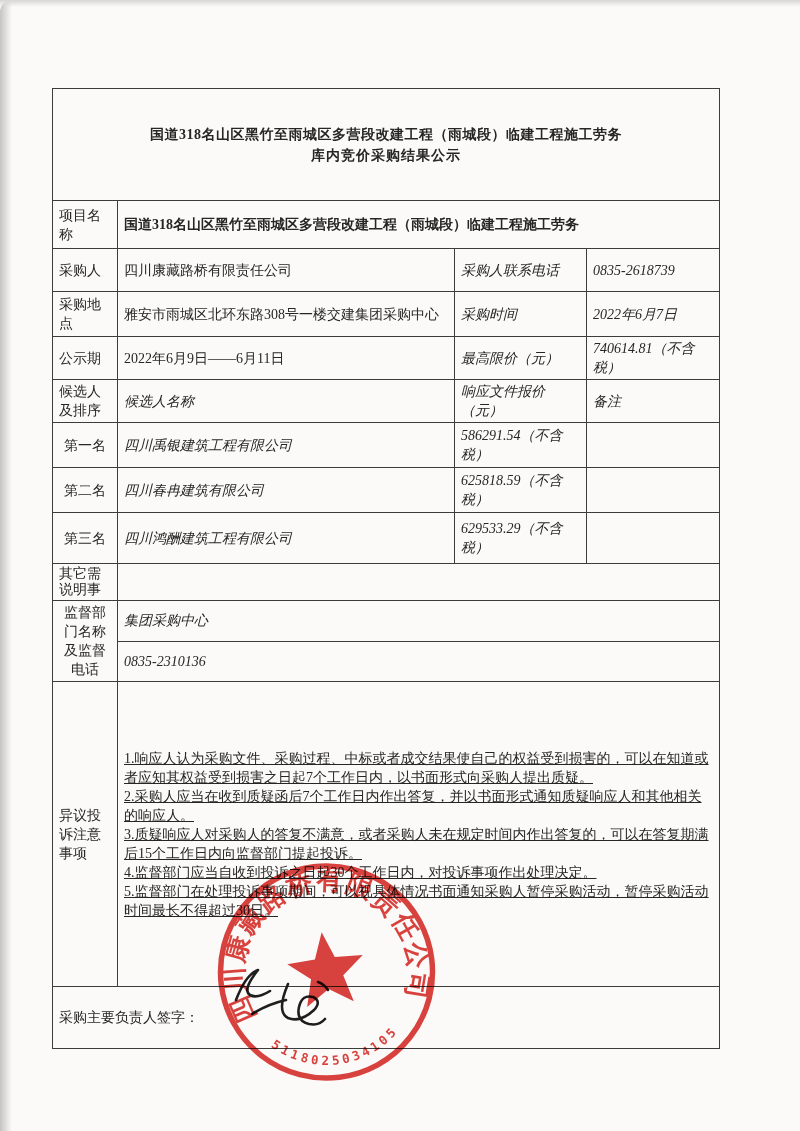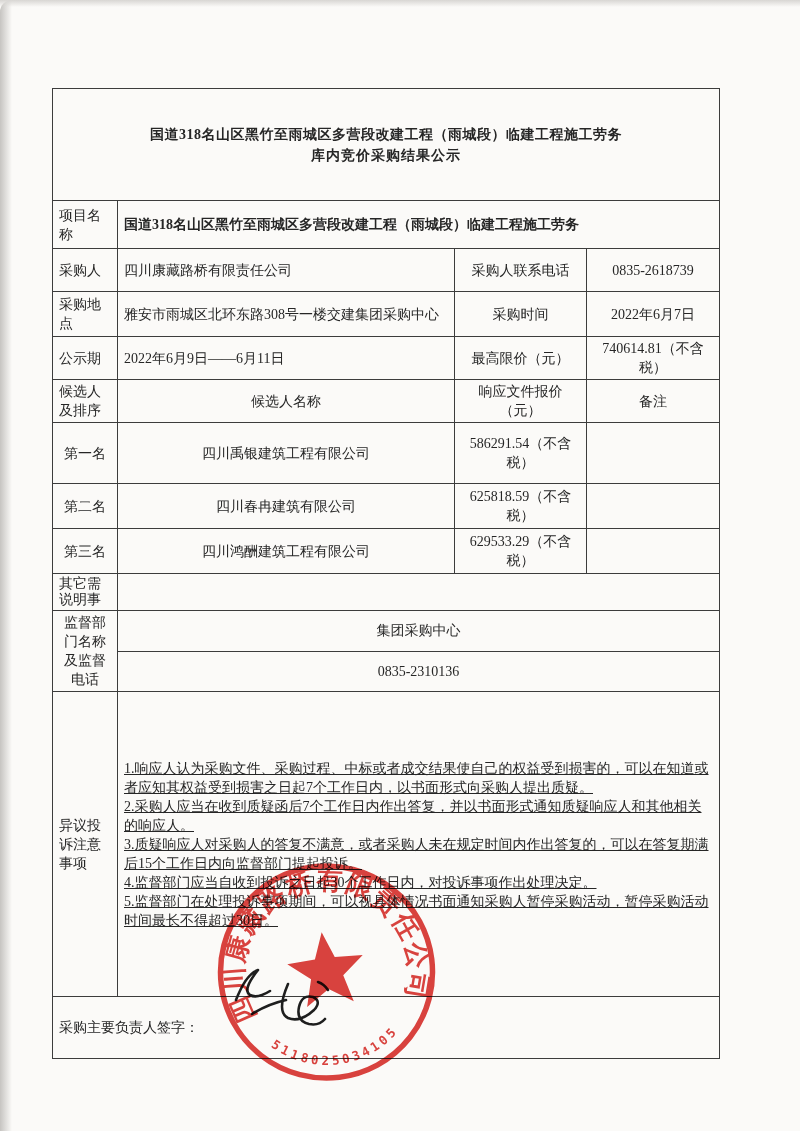--- a/index.html
+++ b/index.html
@@ -30,21 +30,21 @@
     vertical-align:middle;
     overflow:hidden;
   }
   td.title-cell{text-align:center;font-weight:bold;font-size:19px;line-height:26px;padding:6px 8px;}
   .title-main{width:600px;margin:0 auto;letter-spacing:0.5px;}
   .title-sub{letter-spacing:1px;margin-top:2px;}
   td.lab{padding:2px 14px 2px 5px;}
   td.lab-center{text-align:center;padding:2px 3px;}
   td.val{padding:2px 4px 2px 8px;}
   td.val-bold{font-weight:bold;font-size:14.5px;}
-  td.center{text-align:center;}
+  td.center{font-style:italic;}
   td.small{font-size:13px;line-height:18px;}
   td.objection-text{font-size:14px;line-height:21.5px;padding:4px 10px 4px 5px;vertical-align:middle;text-decoration:underline;}
   td.objection-text p{margin:0;}
   td.sign-row{font-size:15px;padding-left:7px;}
   .seal{
     position:absolute;left:212px;top:861px;width:230px;height:230px;
     opacity:0.92;mix-blend-mode:multiply;
     transform:rotate(-7deg);
     pointer-events:none;
   }
@@ -101,35 +101,35 @@
     <td class="center small">740614.81（不含税）</td>
   </tr>
 
   <tr style="height:42px">
     <td class="lab">候选人及排序</td>
     <td class="center">候选人名称</td>
     <td class="center">响应文件报价（元）</td>
     <td class="center">备注</td>
   </tr>
 
-  <tr style="height:61px">
+  <tr style="height:45px">
     <td class="lab-center">第一名</td>
     <td class="center small">四川禹银建筑工程有限公司</td>
     <td class="center small">586291.54（不含税）</td>
     <td class="center small"></td>
   </tr>
 
   <tr style="height:45px">
     <td class="lab-center">第二名</td>
     <td class="center small">四川春冉建筑有限公司</td>
     <td class="center small">625818.59（不含税）</td>
     <td class="center small"></td>
   </tr>
 
-  <tr style="height:45px">
+  <tr style="height:51px">
     <td class="lab-center">第三名</td>
     <td class="center small">四川鸿酬建筑工程有限公司</td>
     <td class="center small">629533.29（不含税）</td>
     <td class="center small"></td>
   </tr>
 
   <tr style="height:34px">
     <td class="lab" style="font-size:14px;line-height:16px;">其它需说明事</td>
     <td colspan="3"></td>
   </tr>

